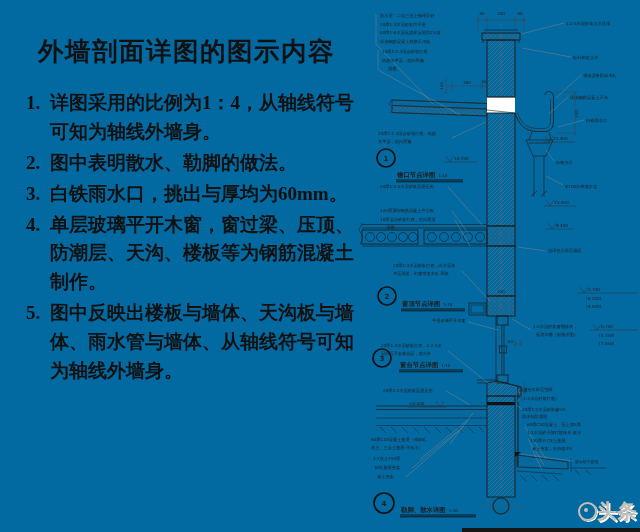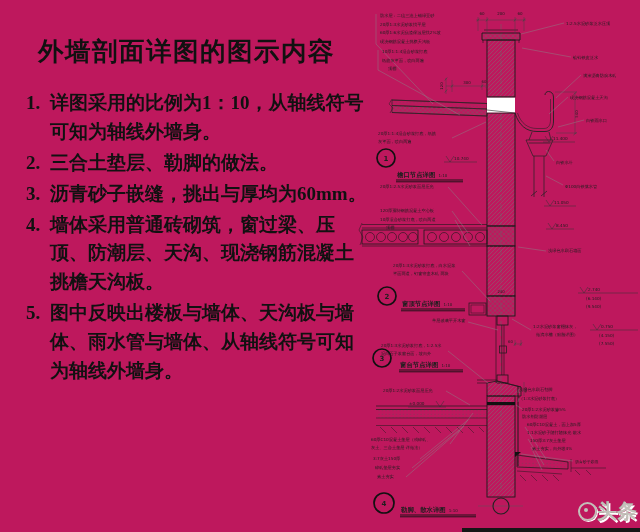--- a/index.html
+++ b/index.html
@@ -1,16 +1,16 @@
 <!DOCTYPE html>
 <html><head>
 <meta charset="utf-8">
 <style>
   html,body{margin:0;padding:0;}
-  .page{position:relative;width:640px;height:532px;background:#be185d;overflow:hidden;
+  .page{position:relative;width:640px;height:532px;background:#0369a1;overflow:hidden;
         font-family:"Liberation Serif","DejaVu Serif",serif;color:#111;}
   .left-panel{position:absolute;left:26px;top:20px;width:342px;}
   .page-title{font-size:25.5px;font-weight:700;margin:14px 0 20px 12px;letter-spacing:1.5px;white-space:nowrap;}
   .points{margin:0;padding:0;list-style:none;}
   .point{display:flex;font-size:19px;font-weight:700;line-height:1.52;margin:0 0 2px 0;}
   .point .num{flex:none;width:24px;}
   .point .txt{flex:1;}
   svg.drawing{position:absolute;left:0;top:0;}
   svg.drawing text{font-family:"DejaVu Sans","Liberation Sans",sans-serif;fill:#1f1f1f;}
   .watermark{position:absolute;right:3px;bottom:7px;display:flex;align-items:center;gap:0;
@@ -24,33 +24,33 @@
 </head>
 <body>
 
 <div class="page">
 
   <div class="left-panel">
     <h1 class="page-title">外墙剖面详图的图示内容</h1>
     <ol class="points">
       <li class="point">
         <span class="num">1.</span>
-        <span class="txt">详图采用的比例为1：10，从轴线符号可知为轴线外墙身。</span>
+        <span class="txt">详图采用的比例为1：4，从轴线符号可知为轴线外墙身。</span>
       </li>
       <li class="point">
         <span class="num">2.</span>
-        <span class="txt">三合土垫层、勒脚的做法。</span>
+        <span class="txt">图中表明散水、勒脚的做法。</span>
       </li>
       <li class="point">
         <span class="num">3.</span>
-        <span class="txt">沥青砂子嵌缝，挑出与厚均为60mm。</span>
+        <span class="txt">白铁雨水口，挑出与厚均为60mm。</span>
       </li>
       <li class="point">
         <span class="num">4.</span>
-        <span class="txt">墙体采用普通砖砌筑，窗过梁、压顶、防潮层、天沟、现浇钢筋混凝土挑檐天沟板。</span>
+        <span class="txt">单层玻璃平开木窗，窗过梁、压顶、防潮层、天沟、楼板等为钢筋混凝土制作。</span>
       </li>
       <li class="point">
         <span class="num">5.</span>
         <span class="txt">图中反映出楼板与墙体、天沟板与墙体、雨水管与墙体、从轴线符号可知为轴线外墙身。</span>
       </li>
     </ol>
   </div>
 
   <svg class="drawing" width="640" height="532" viewBox="0 0 640 532">
     <defs>

